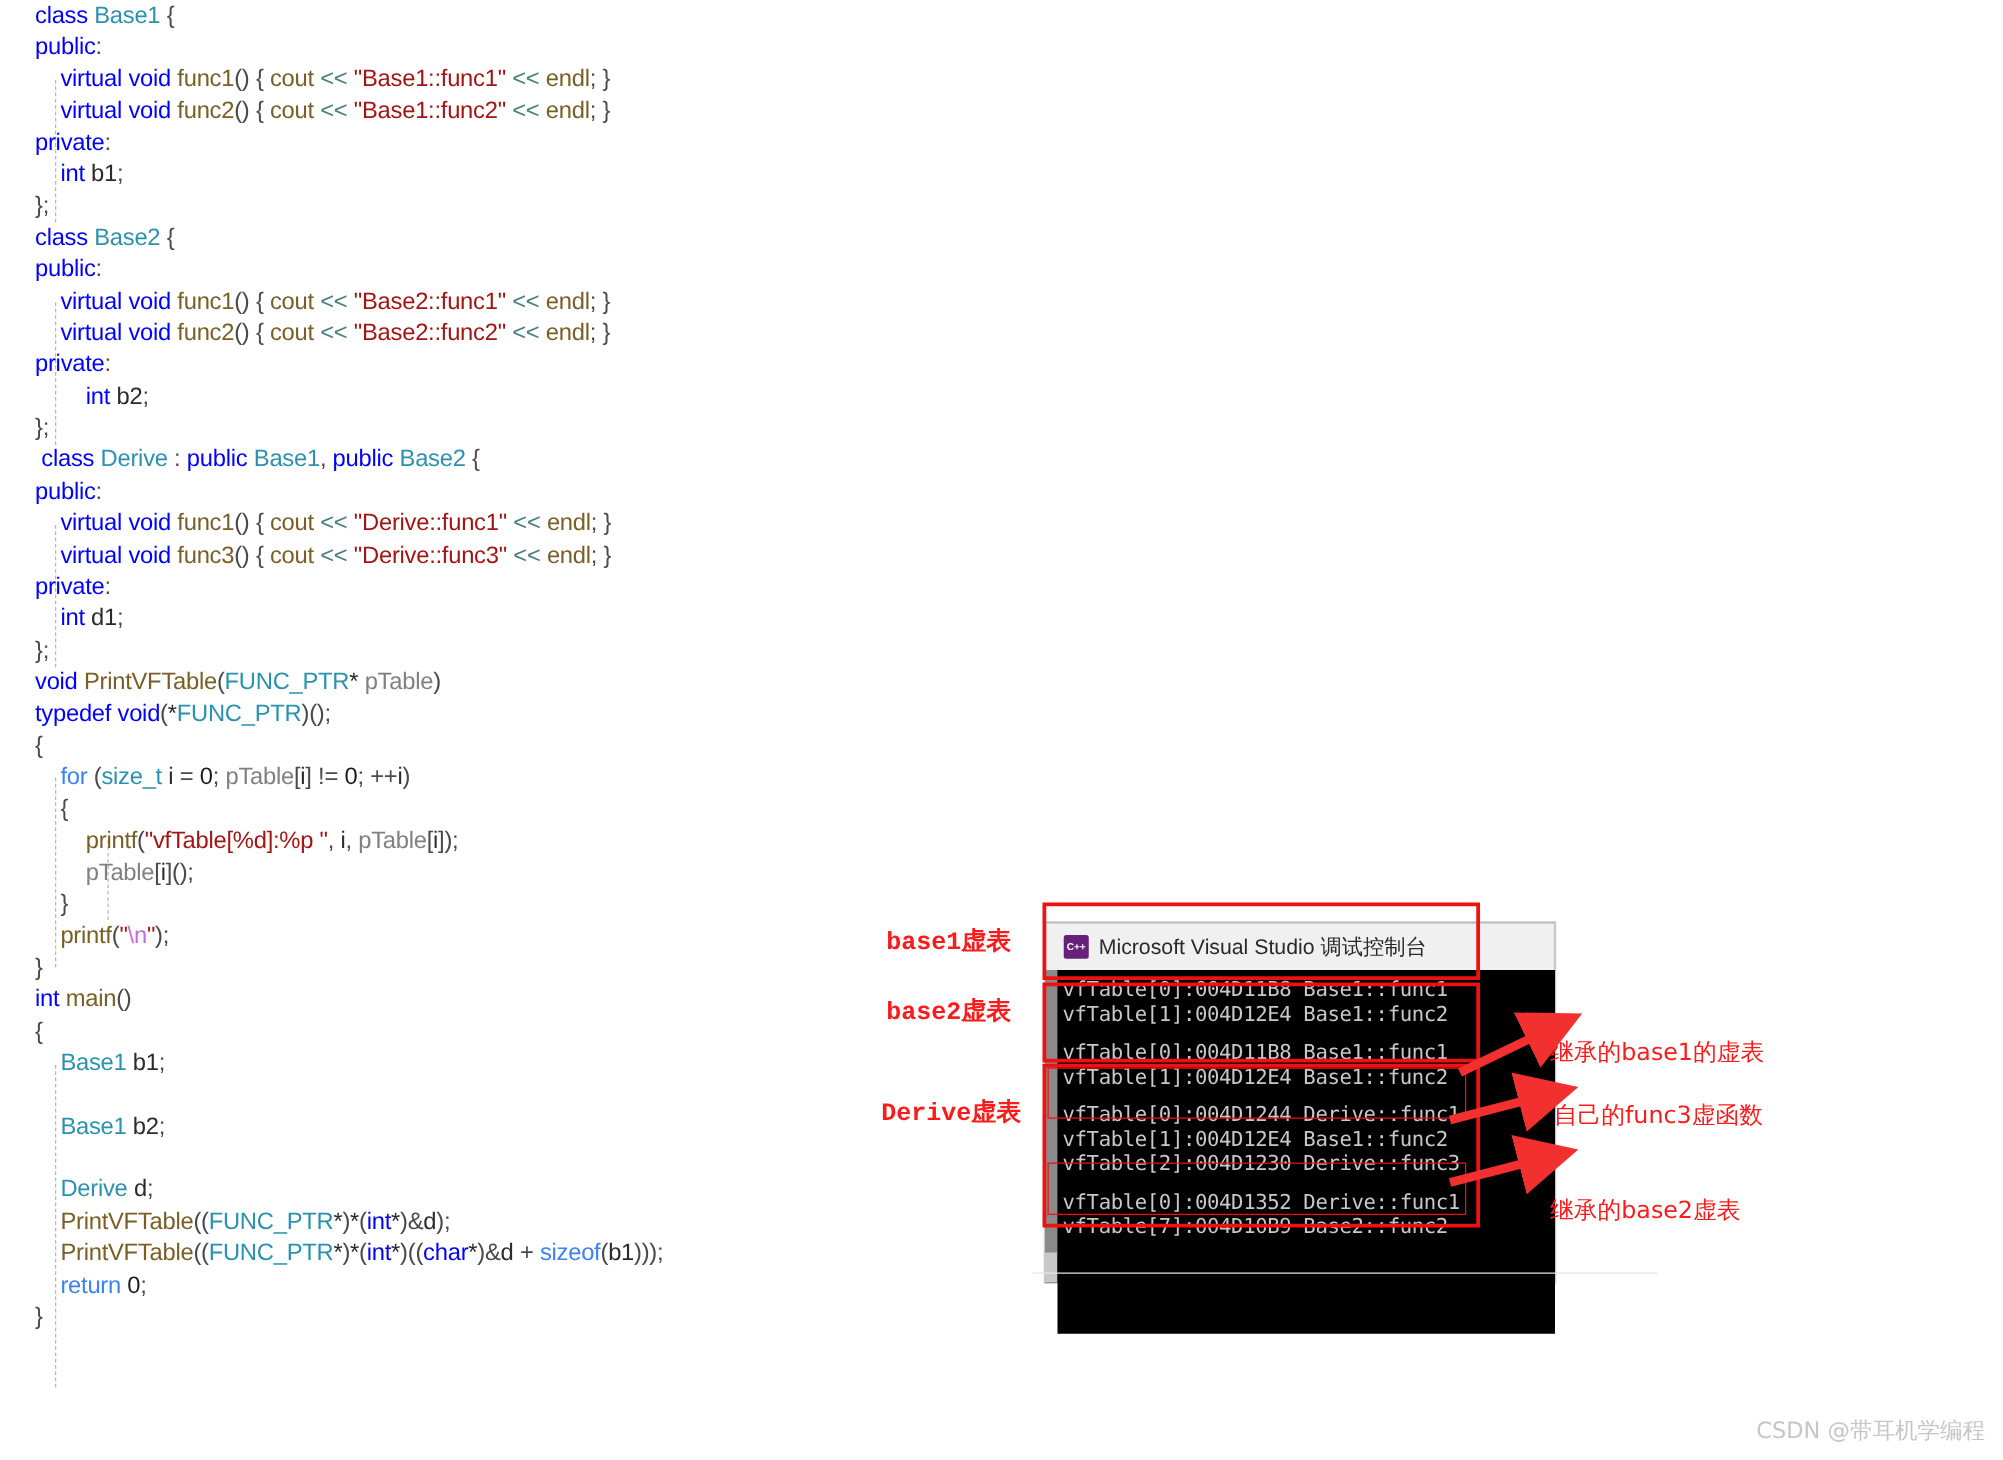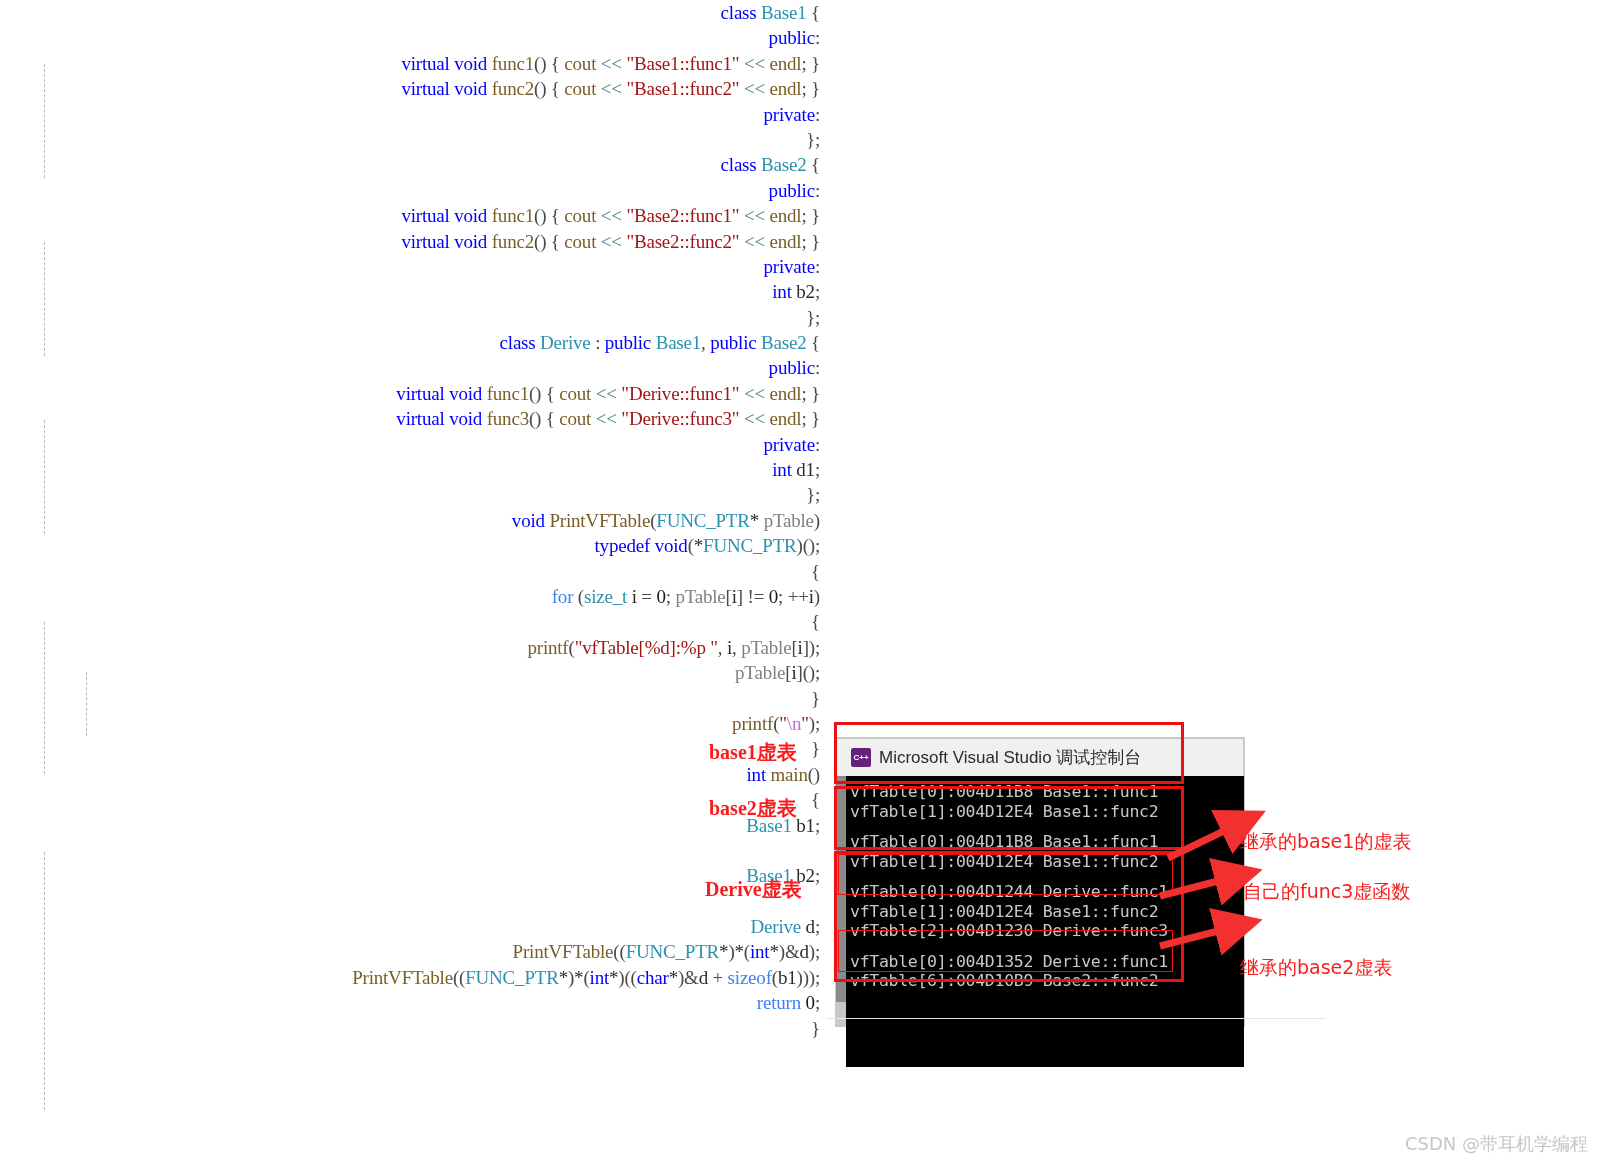--- a/index.html
+++ b/index.html
@@ -20,27 +20,26 @@
     position: absolute;
     left: 0px;
     top: 0px;
     width: 820px;
     height: 1168px;
   }
   .code-line {
     position: relative;
     height: 25.4px;
     line-height: 25.4px;
-    font-family: Liberation Serif, serif;
+    font-family: Liberation Sans, sans-serif;
     font-size: 19px;
     white-space: pre;
     color: #2b2b2b;
     padding-left: 28px;
     letter-spacing: -0.2px;
-    text-align: right;
   }
   
   .guide {
     position: absolute;
     width: 0px;
     border-left: 1px dashed #b8b8b8;
   }
 
   
   .kw      { color: #0000ff; }      
@@ -154,21 +153,21 @@
     position: absolute;
     border: 1.5px solid #ee1111;
     box-sizing: border-box;
     pointer-events: none;
   }
 
   
   .cn-label {
     position: absolute;
     color: #fa1c1c;
-    font-family: Liberation Serif, serif;
+    font-family: Liberation Mono, monospace;
     font-size: 20px;
     font-weight: bold;
     white-space: nowrap;
   }
   .cn-label-right {
     position: absolute;
     color: #fa1c1c;
     font-family: "DejaVu Sans", "Liberation Sans", sans-serif;
     font-size: 19px;
     font-weight: normal;
@@ -206,20 +205,21 @@
   <div class="guide" style="left:44px; top:420px; height:114px;"></div>
   <div class="guide" style="left:44px; top:622px; height:152px;"></div>
   <div class="guide" style="left:86px; top:672px; height:64px;"></div>
   <div class="guide" style="left:44px; top:852px; height:258px;"></div>
 
   <div class="code-line"><span class="kw">class</span> <span class="type">Base1</span> <span class="punc">{</span></div>
   <div class="code-line"><span class="kw">public</span><span class="punc">:</span></div>
   <div class="code-line">    <span class="kw">virtual</span> <span class="kw">void</span> <span class="fn">func1</span><span class="punc">()</span> <span class="punc">{</span> <span class="fn">cout</span> <span class="op">&lt;&lt;</span> <span class="str">"Base1::func1"</span> <span class="op">&lt;&lt;</span> <span class="fn">endl</span><span class="punc">; }</span></div>
   <div class="code-line">    <span class="kw">virtual</span> <span class="kw">void</span> <span class="fn">func2</span><span class="punc">()</span> <span class="punc">{</span> <span class="fn">cout</span> <span class="op">&lt;&lt;</span> <span class="str">"Base1::func2"</span> <span class="op">&lt;&lt;</span> <span class="fn">endl</span><span class="punc">; }</span></div>
   <div class="code-line"><span class="kw">private</span><span class="punc">:</span></div>
+  <div class="code-line">    <span class="kw">int</span> <span class="plain">b1</span><span class="punc">;</span></div>
   <div class="code-line"><span class="punc">};</span></div>
 
   <div class="code-line"><span class="kw">class</span> <span class="type">Base2</span> <span class="punc">{</span></div>
   <div class="code-line"><span class="kw">public</span><span class="punc">:</span></div>
   <div class="code-line">    <span class="kw">virtual</span> <span class="kw">void</span> <span class="fn">func1</span><span class="punc">()</span> <span class="punc">{</span> <span class="fn">cout</span> <span class="op">&lt;&lt;</span> <span class="str">"Base2::func1"</span> <span class="op">&lt;&lt;</span> <span class="fn">endl</span><span class="punc">; }</span></div>
   <div class="code-line">    <span class="kw">virtual</span> <span class="kw">void</span> <span class="fn">func2</span><span class="punc">()</span> <span class="punc">{</span> <span class="fn">cout</span> <span class="op">&lt;&lt;</span> <span class="str">"Base2::func2"</span> <span class="op">&lt;&lt;</span> <span class="fn">endl</span><span class="punc">; }</span></div>
   <div class="code-line"><span class="kw">private</span><span class="punc">:</span></div>
   <div class="code-line">        <span class="kw">int</span> <span class="plain">b2</span><span class="punc">;</span></div>
   <div class="code-line"><span class="punc">};</span></div>
 
@@ -278,21 +278,21 @@
     </div>
     <div class="console-blank"></div>
     <div>
       <div class="console-line">vfTable[0]:004D1244 Derive::func1</div>
       <div class="console-line">vfTable[1]:004D12E4 Base1::func2</div>
       <div class="console-line">vfTable[2]:004D1230 Derive::func3</div>
     </div>
     <div class="console-blank"></div>
     <div>
       <div class="console-line">vfTable[0]:004D1352 Derive::func1</div>
-      <div class="console-line">vfTable[6]:004D10B9 Base2::func2</div>
+      <div class="console-line">vfTable[7]:004D10B9 Base2::func2</div>
     </div>
   </div>
 </div>
 
 <div class="red-box" style="left:834px; top:722px; width:350px; height:62px;"></div>
 <div class="red-box" style="left:834px; top:786px; width:350px; height:64px;"></div>
 <div class="red-box" style="left:834px; top:851px; width:350px; height:131px;"></div>
 
 <div class="red-box-thin" style="left:838px; top:854px; width:335px; height:41px;"></div>
 <div class="red-box-thin" style="left:838px; top:930px; width:335px; height:42px;"></div>

